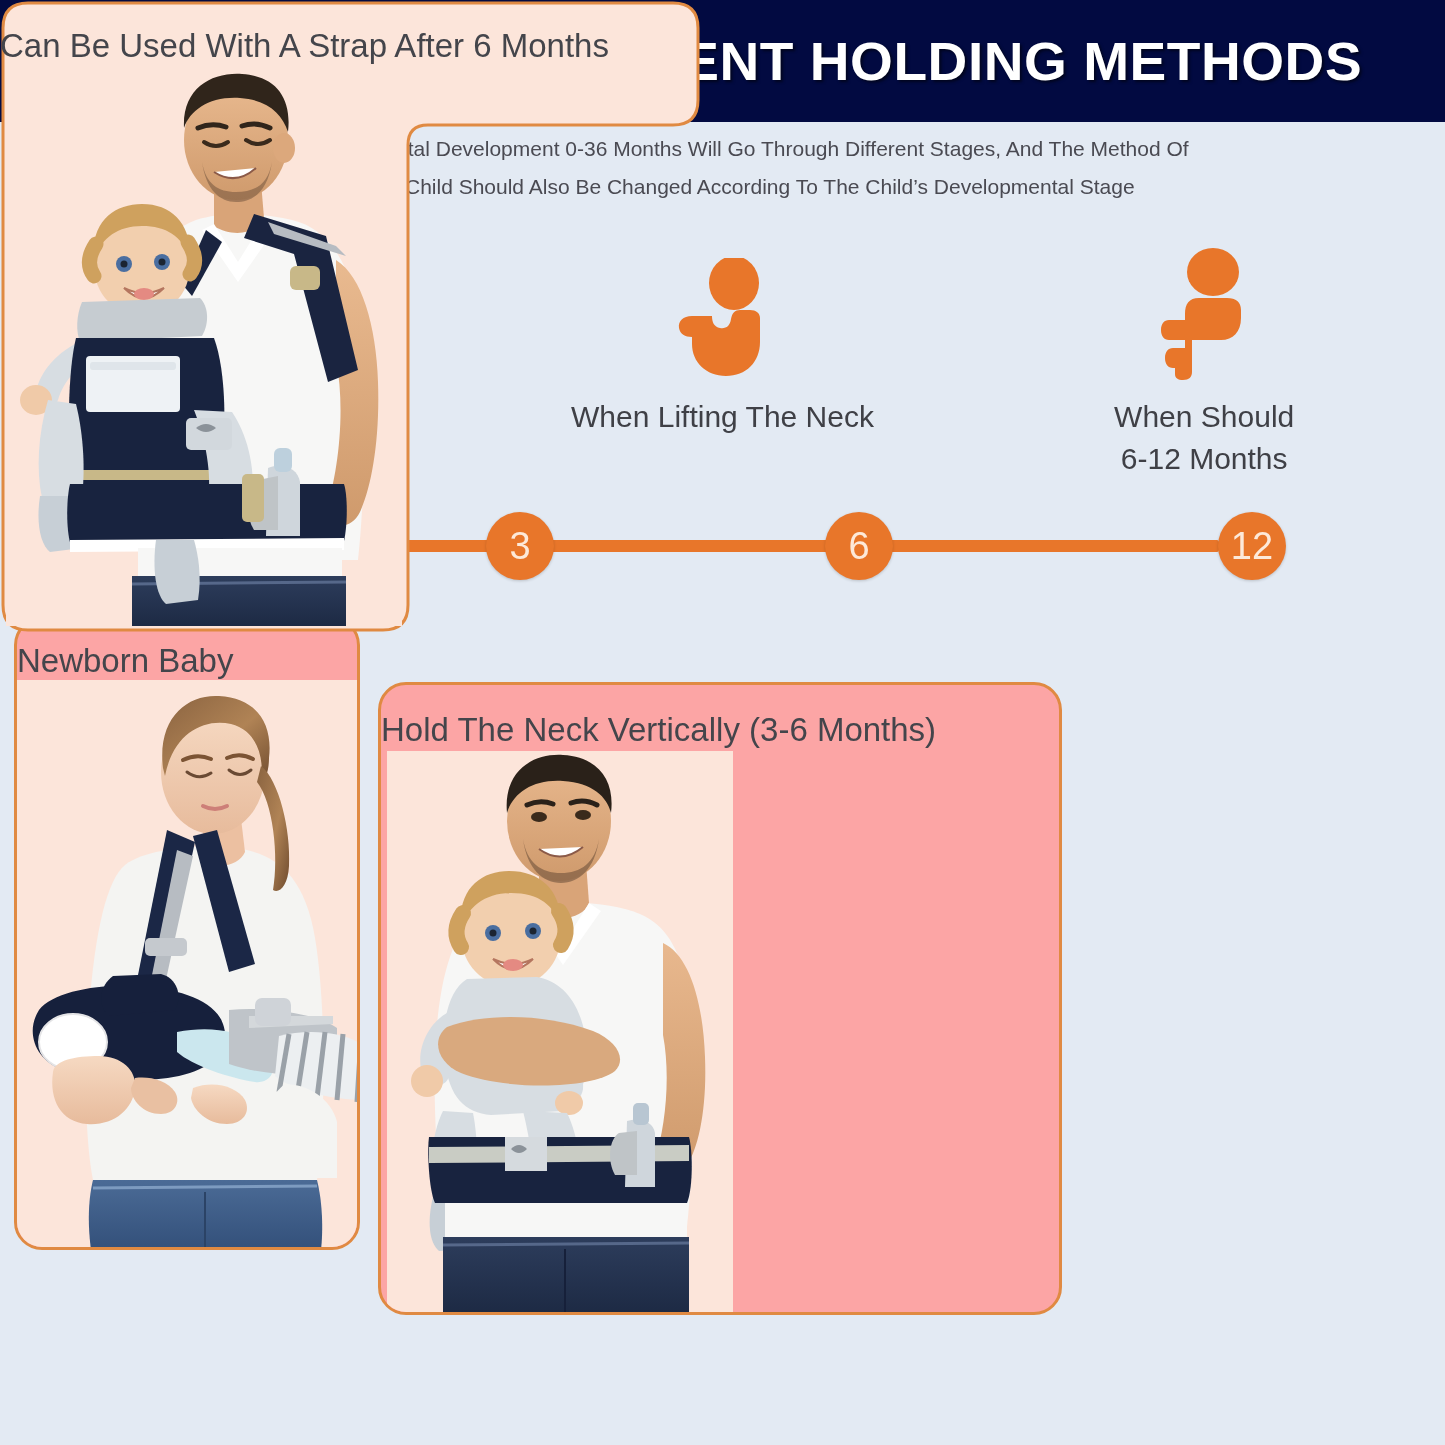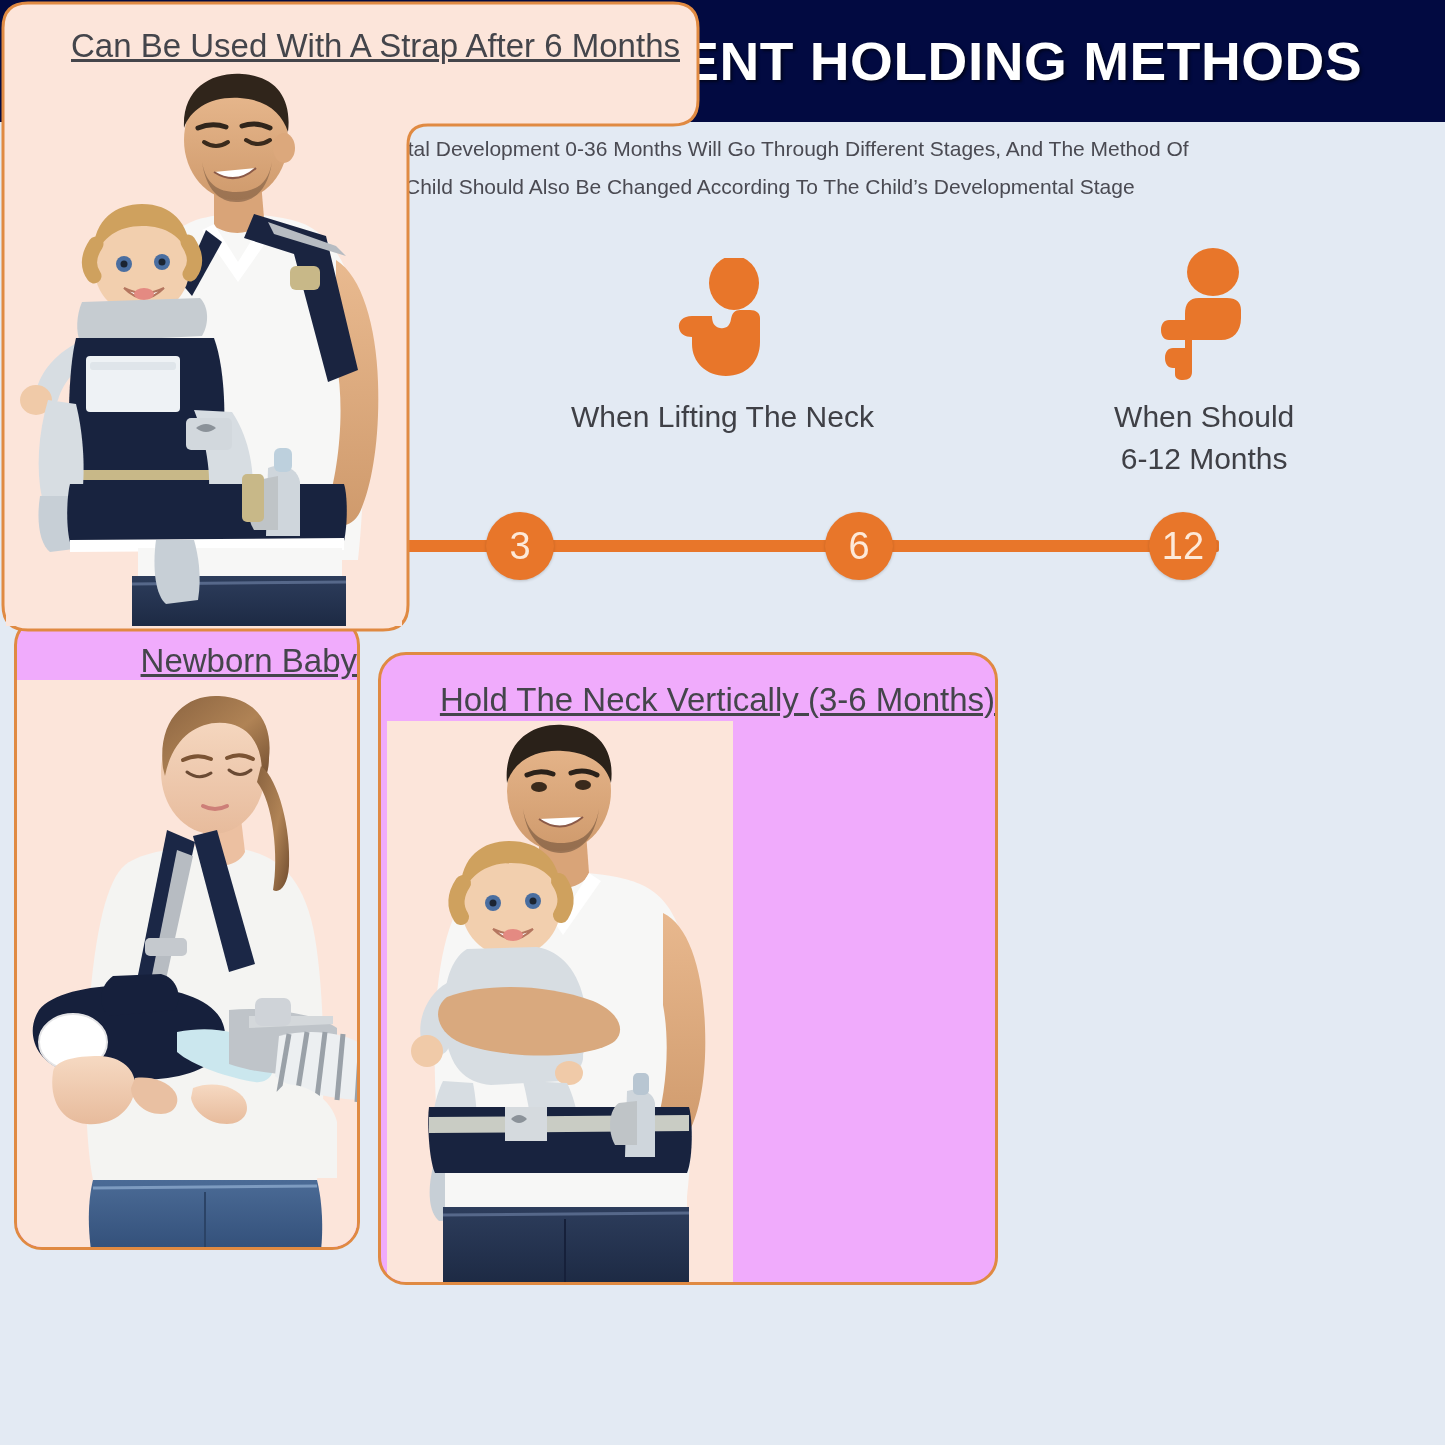--- a/index.html
+++ b/index.html
@@ -71,47 +71,46 @@
     border-radius:50%;
     background:#e8762a;
     color:#fde9d9;
     display:flex; align-items:center; justify-content:center;
     font-size:38px;
     box-shadow:0 1px 3px rgba(0,0,0,.18);
   }
   .node.n0{ left:0; }
   .node.n1{ left:338px; }
   .node.n2{ left:677px; }
-  .node.n3{ left:1001px; }
+  .node.n3{ left:1070px; }
 
   
   .card{
     position:absolute;
-    background:#f0abfc;
+    background:#fca5a5;
     border:3px solid #e08a42;
     border-radius:28px;
     overflow:hidden;
   }
   .card-title{
     position:absolute; left:0; top:0; width:100%;
-    text-align:right;
+    text-align:left;
     color:#44454b;
     font-size:33px;
     white-space:nowrap;
-    text-decoration:underline;
   }
   .photo{ position:absolute; }
 
   
   #card-newborn{ left:14px; top:617px; width:346px; height:633px; }
   #card-newborn .card-title{ top:22px; }
   #card-newborn .photo{ left:0; top:60px; width:346px; height:570px; }
 
   
-  #card-neck{ left:378px; top:652px; width:620px; height:633px; }
+  #card-neck{ left:378px; top:682px; width:684px; height:633px; }
   #card-neck .card-title{ top:26px; }
   #card-neck .photo{ left:6px; top:66px; width:346px; height:562px; }
 
   
   #card-strap{
     left:744px; top:787px; width:701px; height:633px;
     background:transparent; border:none; border-radius:0; overflow:visible;
   }
   .notch-shape{
     position:absolute; left:0; top:0; width:701px; height:633px;

